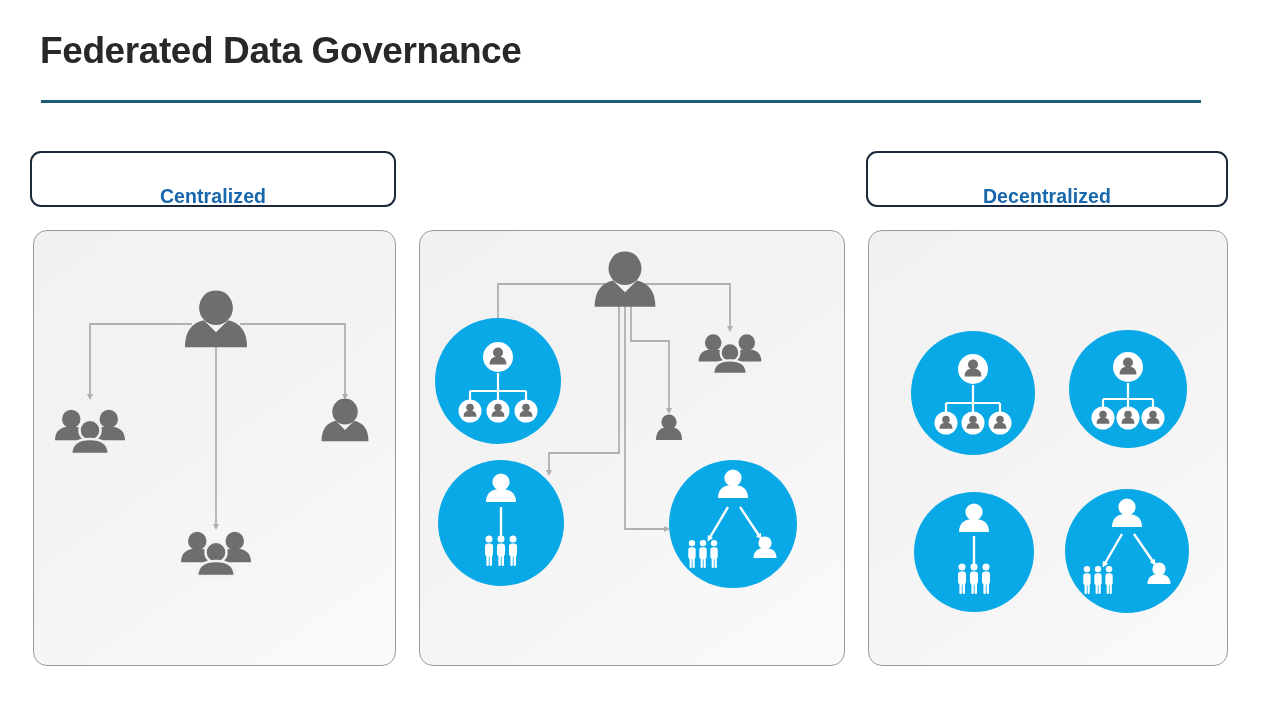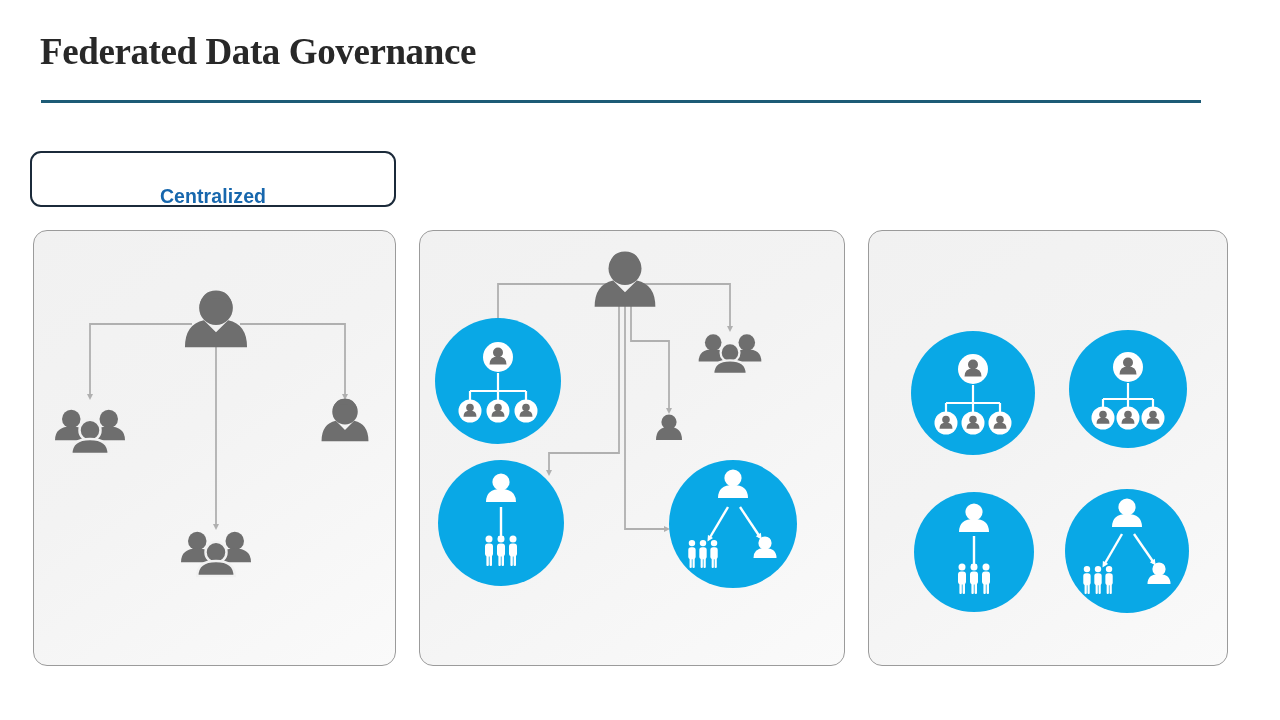--- a/index.html
+++ b/index.html
@@ -10,21 +10,20 @@
     overflow: hidden;
   }
   .slide { position: relative; width: 1280px; height: 720px; background: #fff; }
 
   
   .title {
     position: absolute; left: 40px; top: 30px;
     font-size: 37px; font-weight: bold; letter-spacing: -0.4px;
     color: #282828;
     white-space: nowrap;
-    font-family: Liberation Serif, serif;
   }
   .title-rule {
     position: absolute; left: 41px; top: 100px;
     width: 1160px; height: 3px;
     background: #1d5b76;
   }
 
   
   .pill {
     position: absolute; top: 151px; height: 56px;
@@ -60,20 +59,23 @@
 </head>
 <body>
 
 <div class="slide">
 
   <div class="title">Federated Data Governance</div>
   <div class="title-rule"></div>
 
   <div class="pill pill-0">
     <span>Centralized</span>
+  </div>
+  <div class="pill pill-2">
+    <span>Decentralized</span>
   </div>
 
   <div class="panel panel-0">
     <div class="stage">
       <svg width="363" height="436" viewBox="0 0 363 436">
         <defs>
           <marker id="ah-g" markerWidth="8" markerHeight="8" refX="4" refY="4" orient="auto" markerUnits="userSpaceOnUse">
             <path d="M1,1 L7,4 L1,7 z" fill="#b0b0b0"></path>
           </marker>
 

